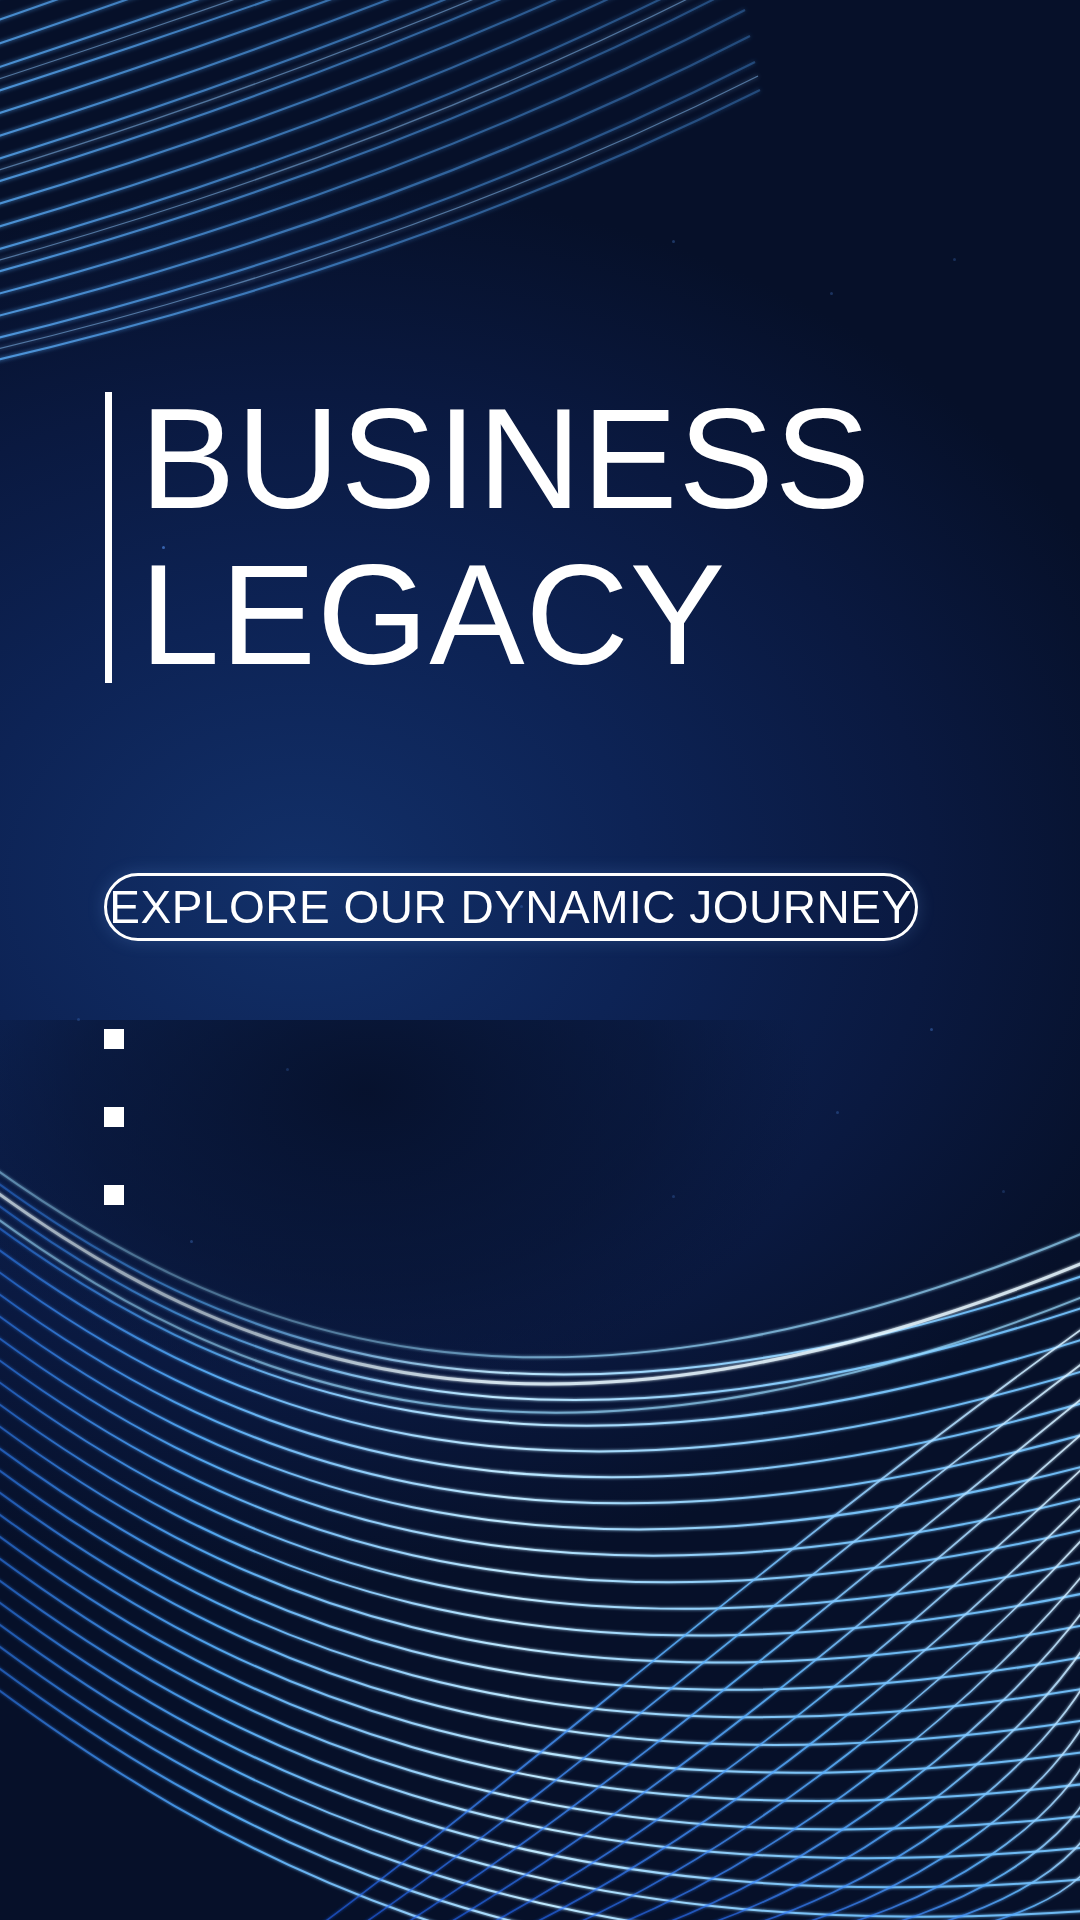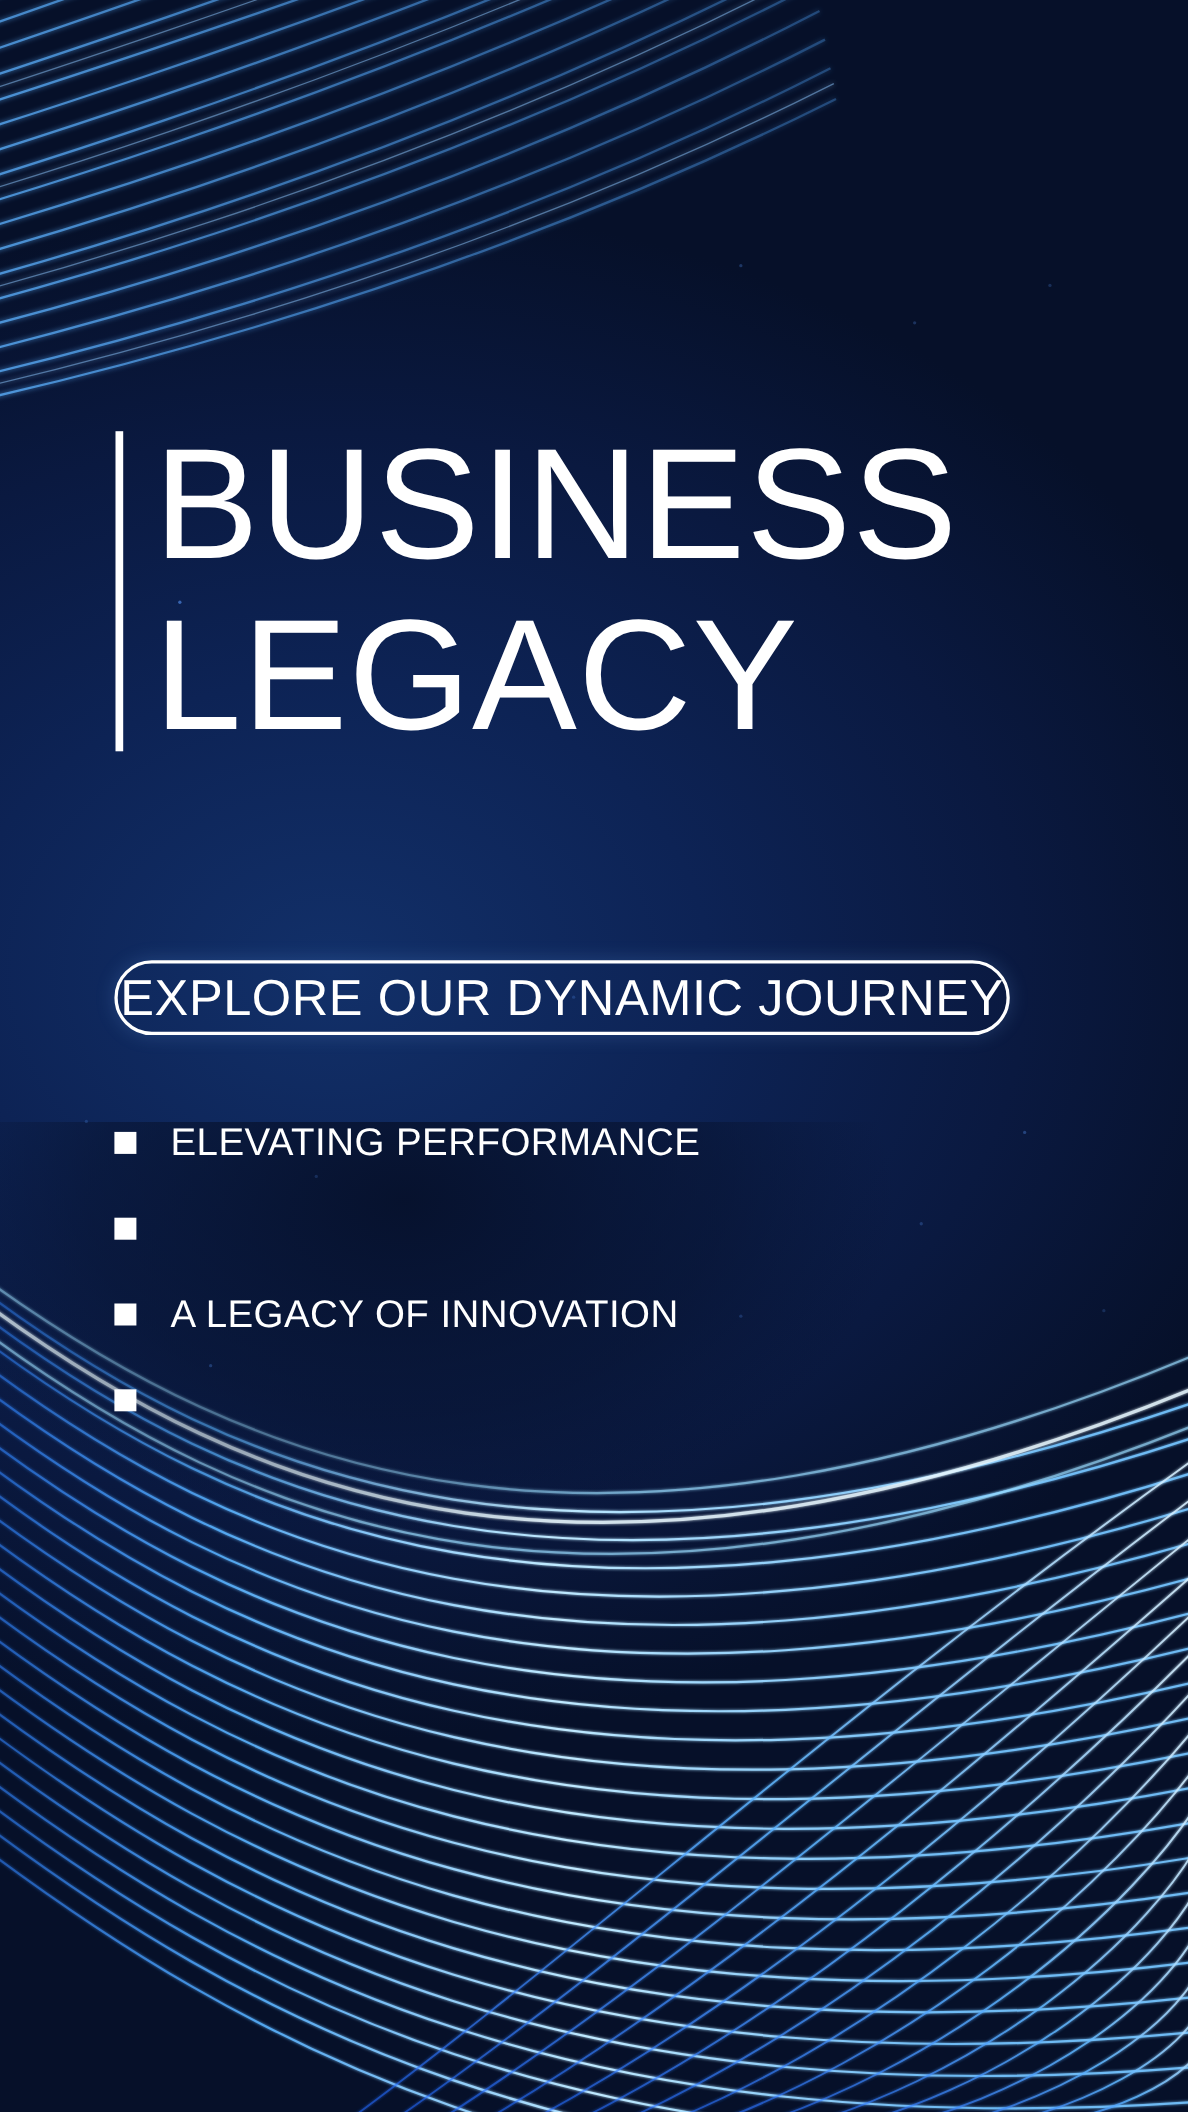--- a/index.html
+++ b/index.html
@@ -278,32 +278,27 @@
         <div class="title-line second">LEGACY</div>
       </div>
     </div>
 
     <div class="cta">
       <span class="cta-label">EXPLORE OUR DYNAMIC JOURNEY</span>
     </div>
 
     <div class="bullets">
 
-      <div class="bullet-row">
-        <span class="bullet-mark"></span>
-        <span class="bullet-text">ELEVATING PERFORMANCE</span>
-      </div>
 
       <div class="bullet-row">
         <span class="bullet-mark"></span>
       </div>
 
       <div class="bullet-row">
         <span class="bullet-mark"></span>
-        <span class="bullet-text">A LEGACY OF INNOVATION</span>
       </div>
 
       <div class="bullet-row">
         <span class="bullet-mark"></span>
       </div>
 
     </div>
   </div>
 </div>
 

